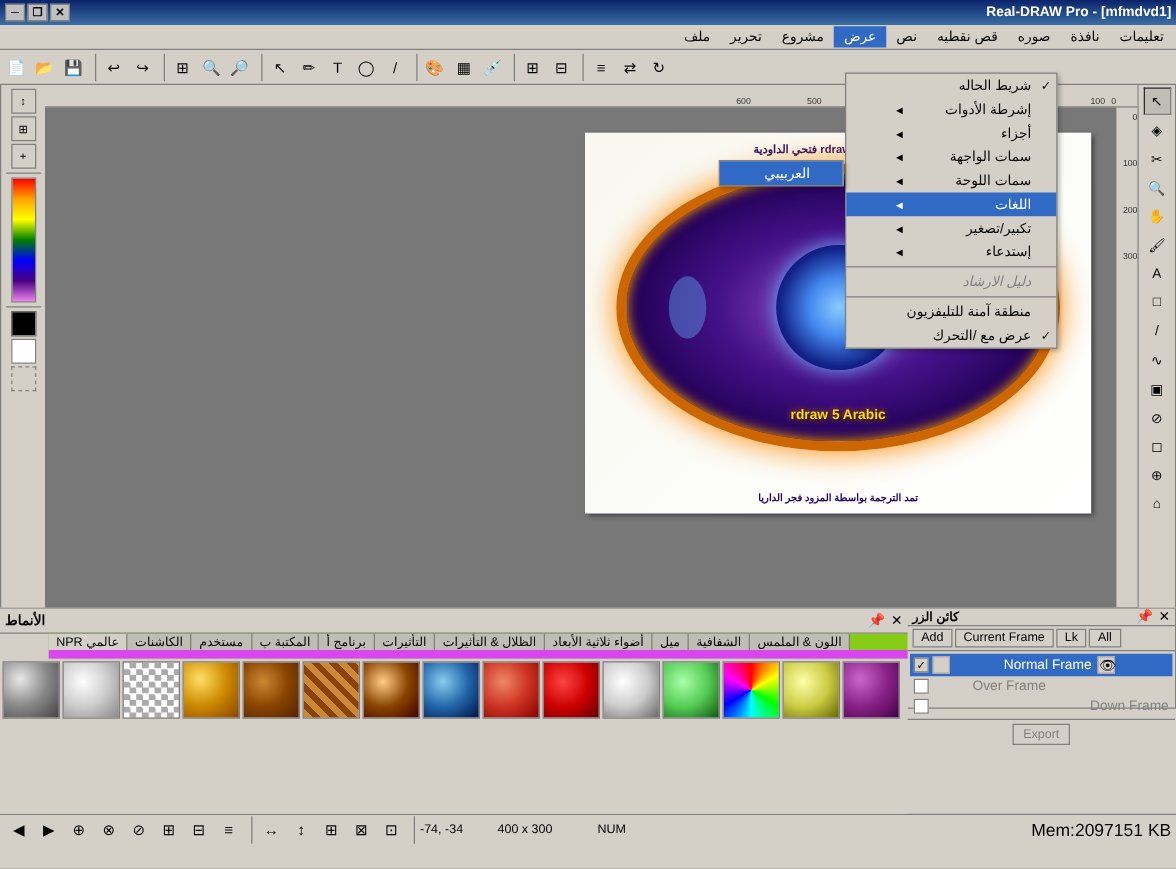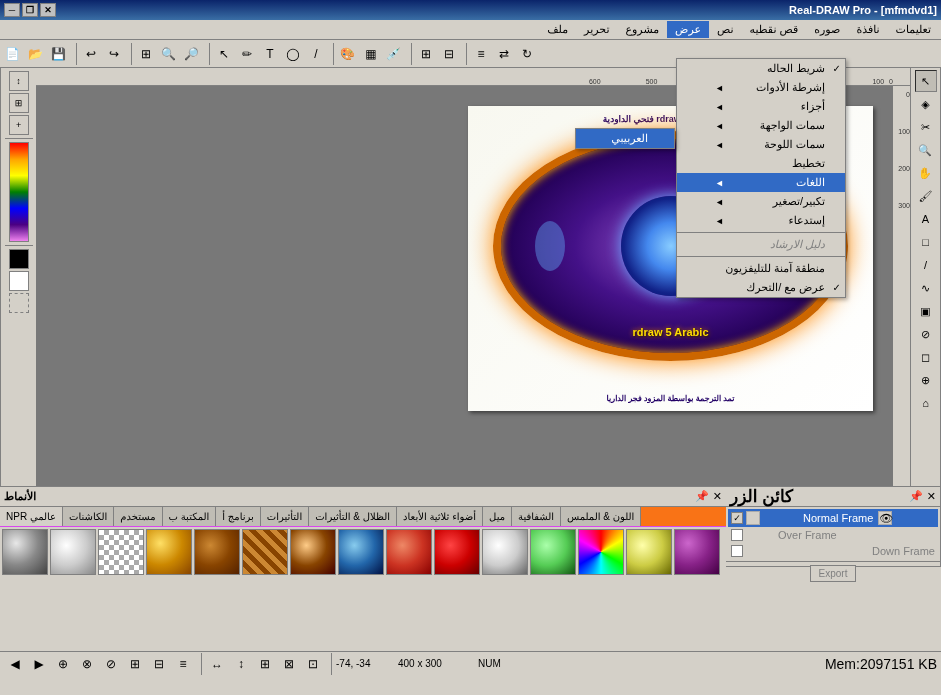--- a/index.html
+++ b/index.html
@@ -228,24 +228,25 @@
       padding: 0 4px;
       border-bottom: 1px solid #808080;
       direction: rtl;
     }
 
     
     #pattern-tabs {
       display: flex;
       flex-direction: row-reverse;
       height: 20px;
-      background: #f97316;
-      border-bottom: 1px solid #d946ef;
+      background: #84cc16;
+      border-bottom: 7px solid #d946ef;
       overflow: hidden;
       direction: rtl;
+      margin-left: 39px;
     }
     .ptab {
       padding: 2px 6px;
       border-right: 1px solid #808080;
       cursor: pointer;
       font-size: 10px;
       white-space: nowrap;
       display: flex; align-items: center;
       background: #c0bdb5;
     }
@@ -503,23 +504,29 @@
 <div id="bottom-section">
 
   <div style="display:flex; height:170px;">
 
     <div id="kayin-panel" style="width:215px; border-right:1px solid #808080; display:flex; flex-direction:column;">
       <div id="kayin-header">
         <div style="display:flex; align-items:center; gap:4px; direction:ltr;">
           <span style="cursor:pointer;">📌</span>
           <span style="cursor:pointer;">✕</span>
         </div>
-        <span style="font-weight:bold; font-size:17px;">كائن الزر</span>
-      </div>
-
+        <span style="font-weight:bold; font-size:10px;">كائن الزر</span>
+      </div>
+
+      <div style="display:flex; align-items:center; gap:2px; padding:2px 4px; border-bottom:1px solid #808080; direction:ltr;">
+        <button class="small-btn">Add</button>
+        <button class="small-btn">Current Frame</button>
+        <button class="small-btn">Lk</button>
+        <button class="small-btn">All</button>
+      </div>
 
       <div style="flex:1; padding:2px; direction:ltr;">
 
         <div class="frame-row selected" style="direction:ltr; padding:2px 3px;">
           <div class="frame-checkbox" style="background:#d4d0c8;">✓</div>
           <span style="width:14px; height:14px; border:1px solid #aaa; display:inline-block; background:#d4d0c8; cursor:pointer;"></span>
           <span class="frame-label">Normal Frame</span>
           <span style="width:14px; height:14px; border:1px solid #aaa; display:inline-block; background:#d4d0c8; cursor:pointer; margin-left:2px;">👁</span>
         </div>
 
@@ -620,23 +627,20 @@
     <span class="arrow">◄</span>
   </div>
   <div class="menu-entry">
     <span>سمات الواجهة</span>
     <span class="arrow">◄</span>
   </div>
   <div class="menu-entry">
     <span>سمات اللوحة</span>
     <span class="arrow">◄</span>
   </div>
-  <div class="menu-entry">
-    <span>تخطيط</span>
-  </div>
   <div class="menu-entry highlighted">
     <span>اللغات</span>
     <span class="arrow">◄</span>
   </div>
   <div class="menu-entry">
     <span>تكبير/تصغير</span>
     <span class="arrow">◄</span>
   </div>
   <div class="menu-entry">
     <span>إستدعاء</span>

